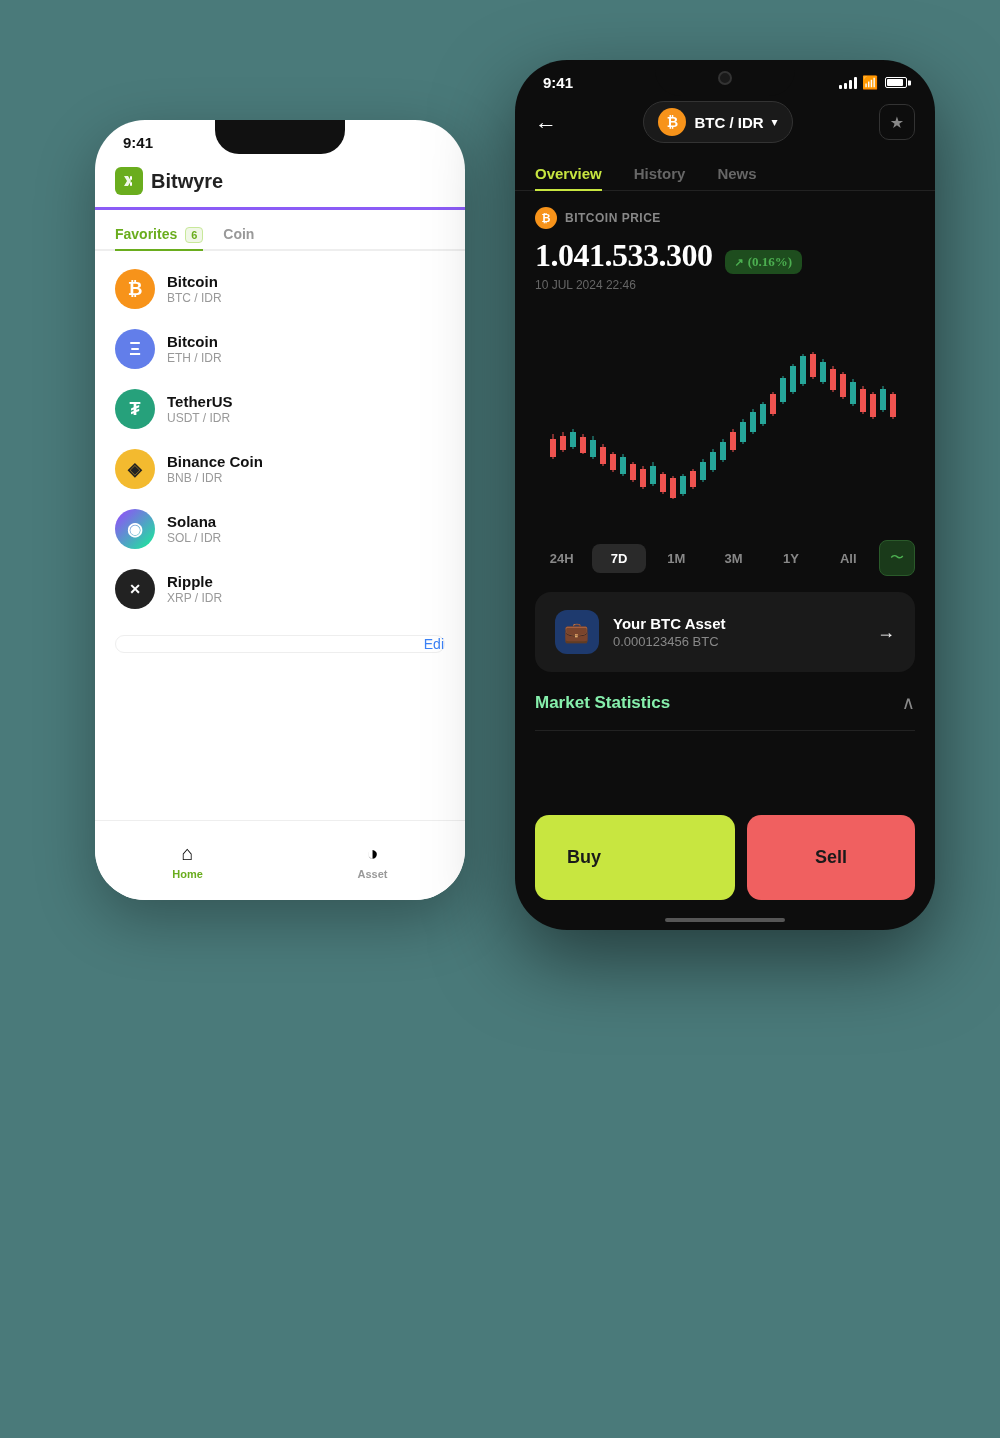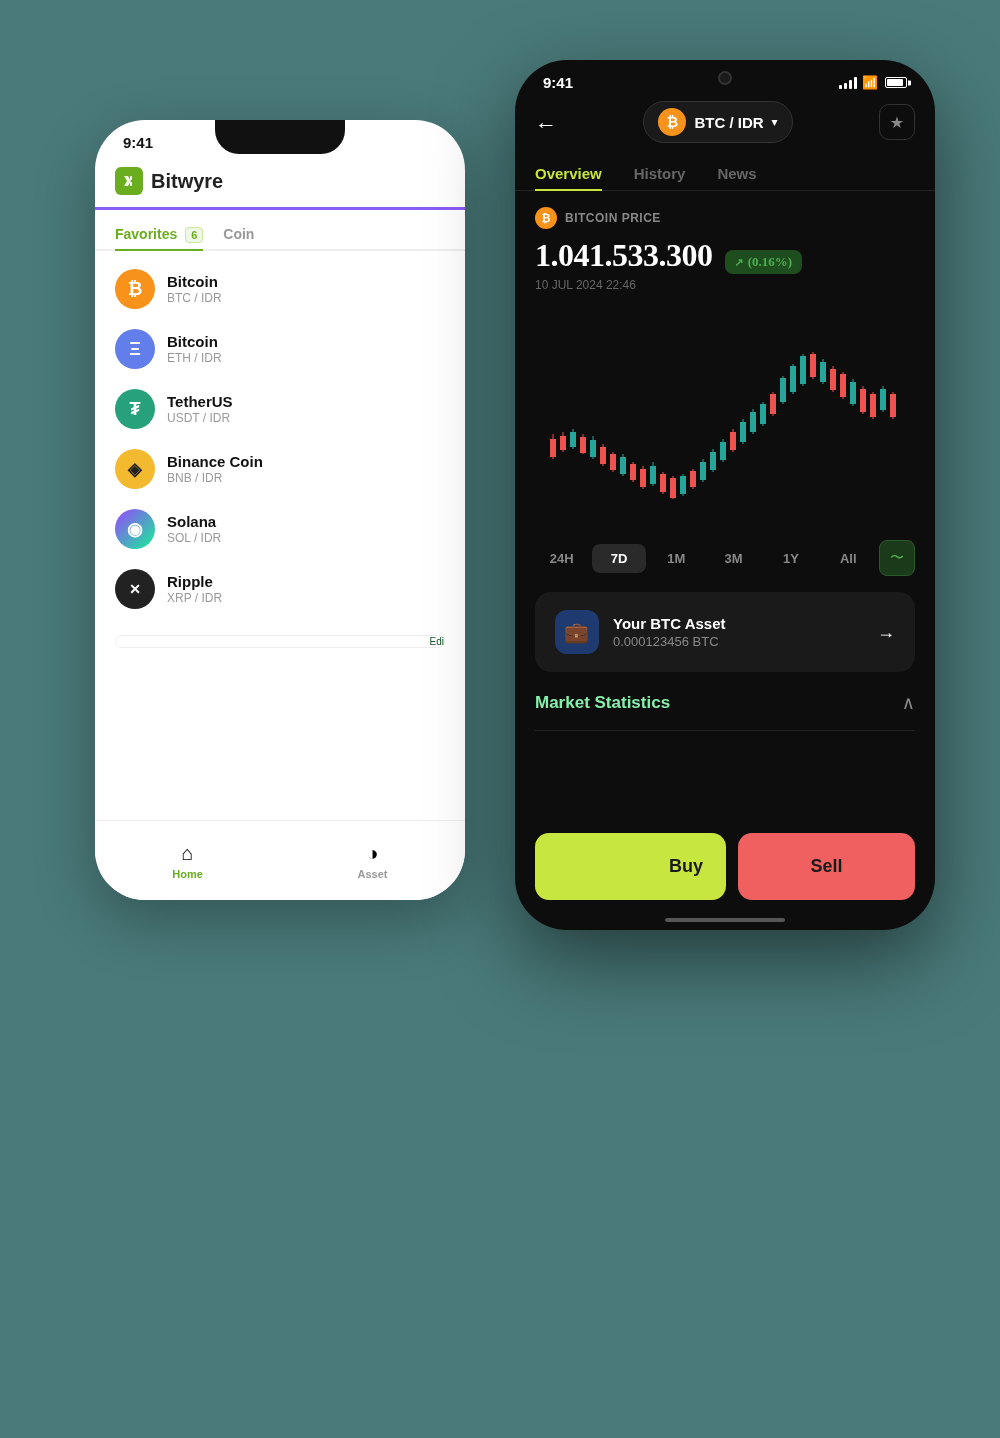--- a/index.html
+++ b/index.html
@@ -185,22 +185,22 @@
       font-size: 12px;
       color: #999;
       margin-top: 1px;
     }
 
     .phone-bg-edit {
       margin: 8px 20px;
       border: 1px solid #eee;
       border-radius: 10px;
       text-align: right;
-      color: #14532d;
-      font-size: 10px;
+      color: #3b82f6;
+      font-size: 14px;
     }
 
     .phone-bg-nav {
       position: absolute;
       bottom: 0;
       left: 0;
       right: 0;
       height: 80px;
       background: #fff;
       border-top: 1px solid #eee;
@@ -599,26 +599,26 @@
       display: flex;
       gap: 12px;
       padding: 0 20px;
     }
 
     .buy-btn {
       flex: 1;
       background: #c8e640;
       border: none;
       border-radius: 14px;
-      padding: 23px;
+      padding: 32px;
       font-size: 18px;
       font-weight: 700;
       color: #1a1a1a;
       cursor: pointer;
-      text-align: right;
+      text-align: left;
     }
 
     .sell-btn {
       flex: 1;
       background: #f06060;
       border: none;
       border-radius: 14px;
       padding: 16px;
       font-size: 18px;
       font-weight: 700;

